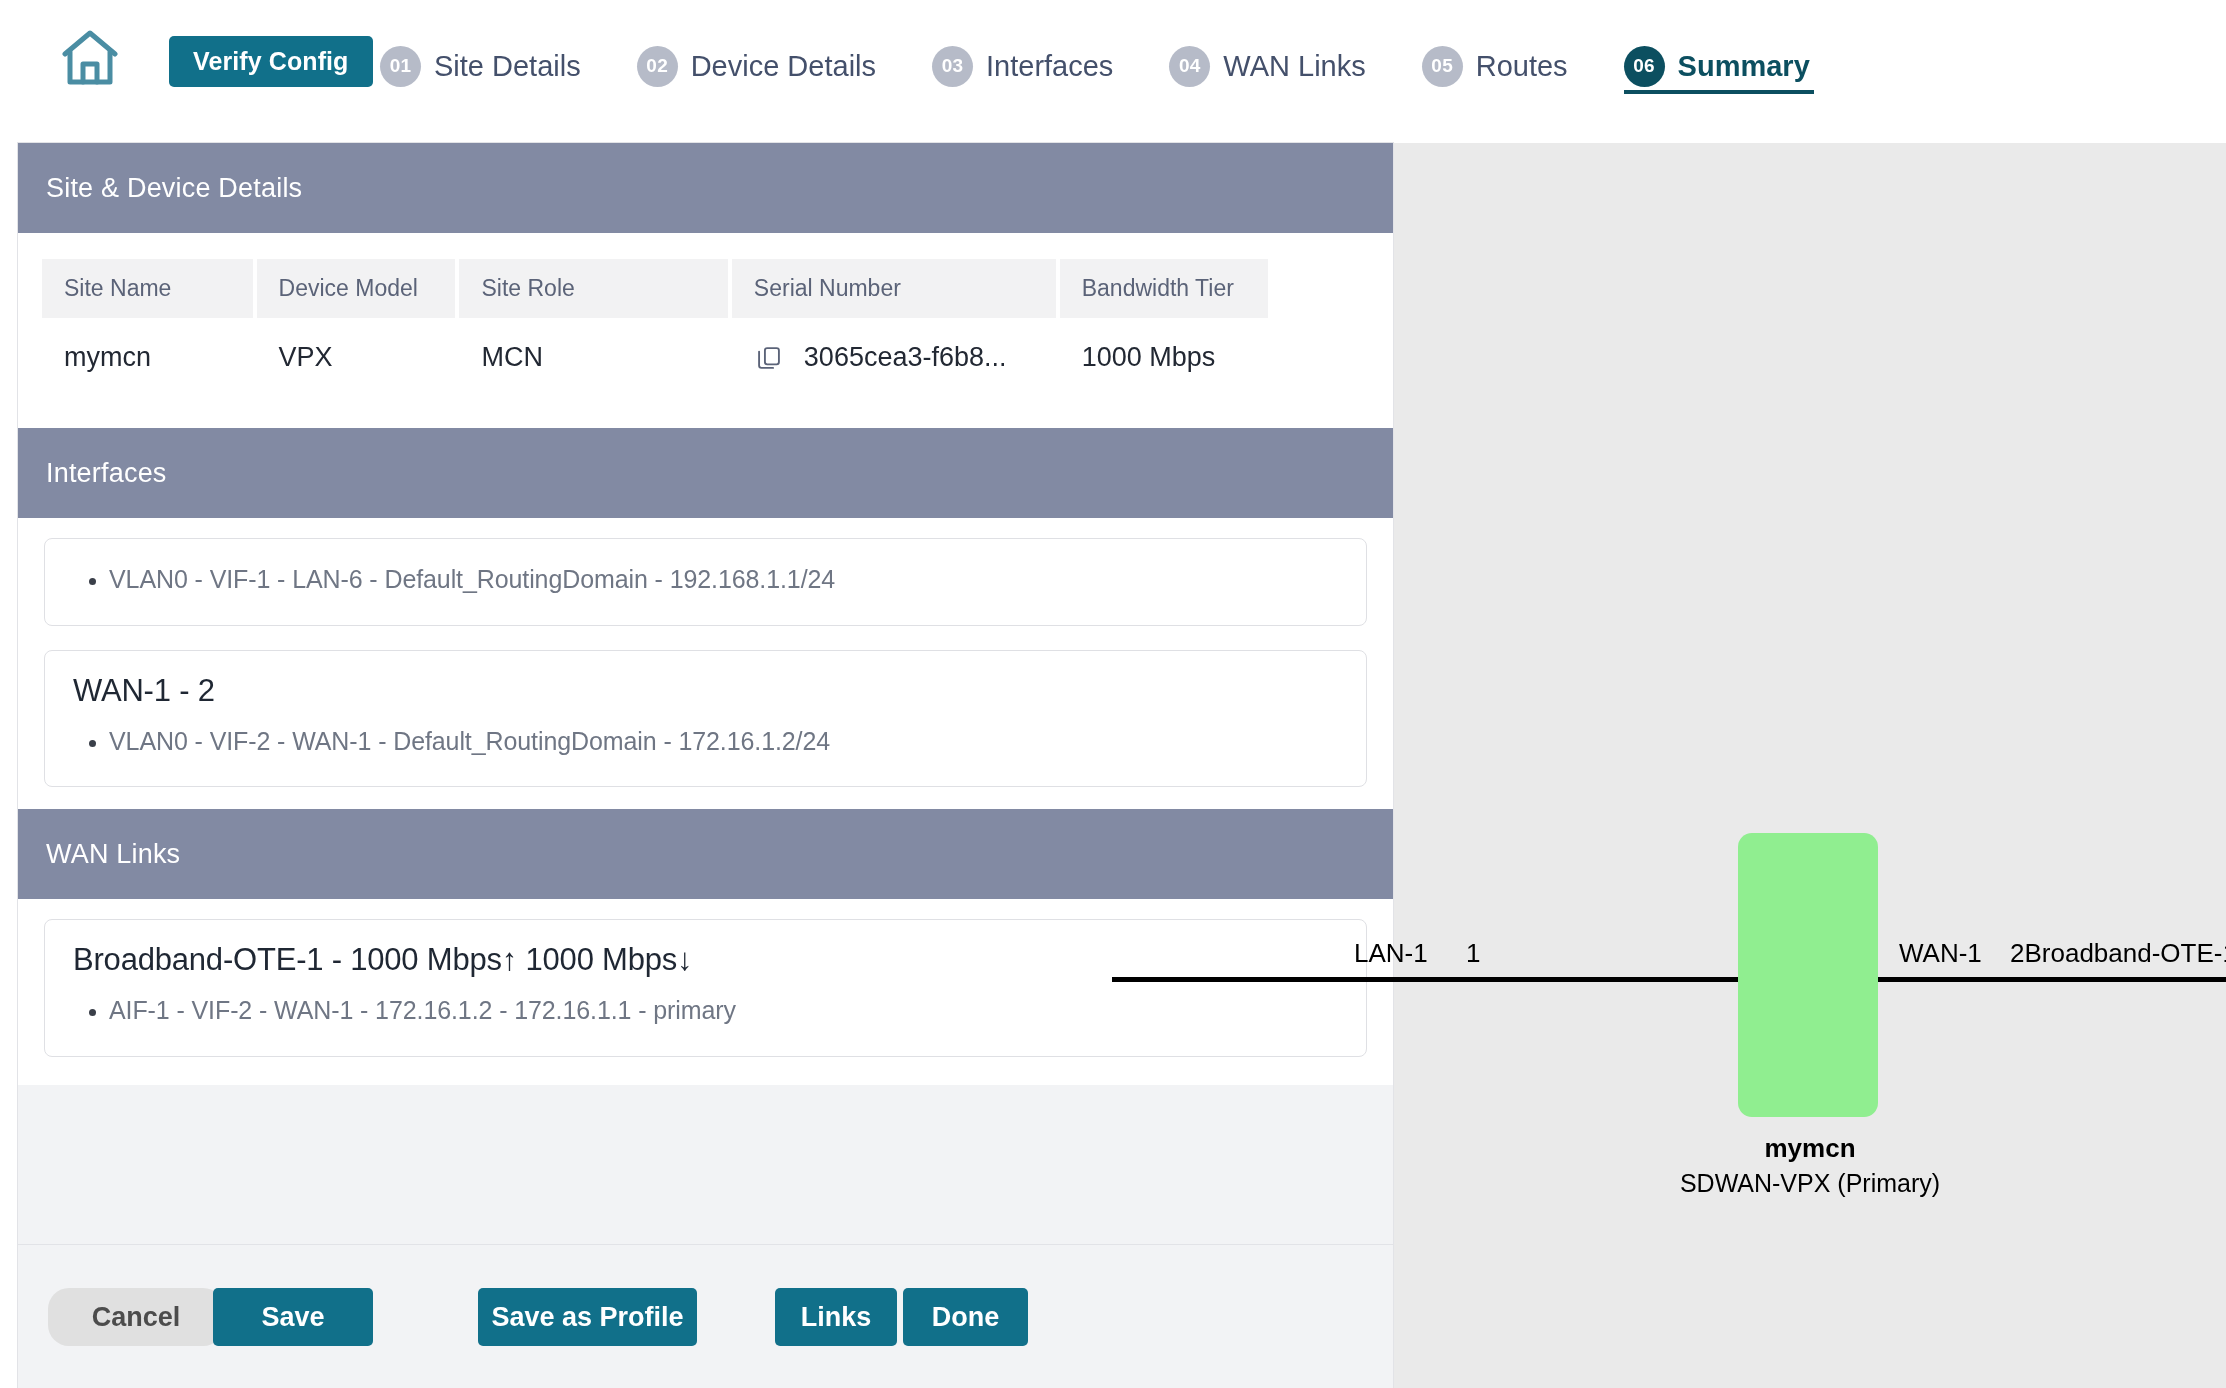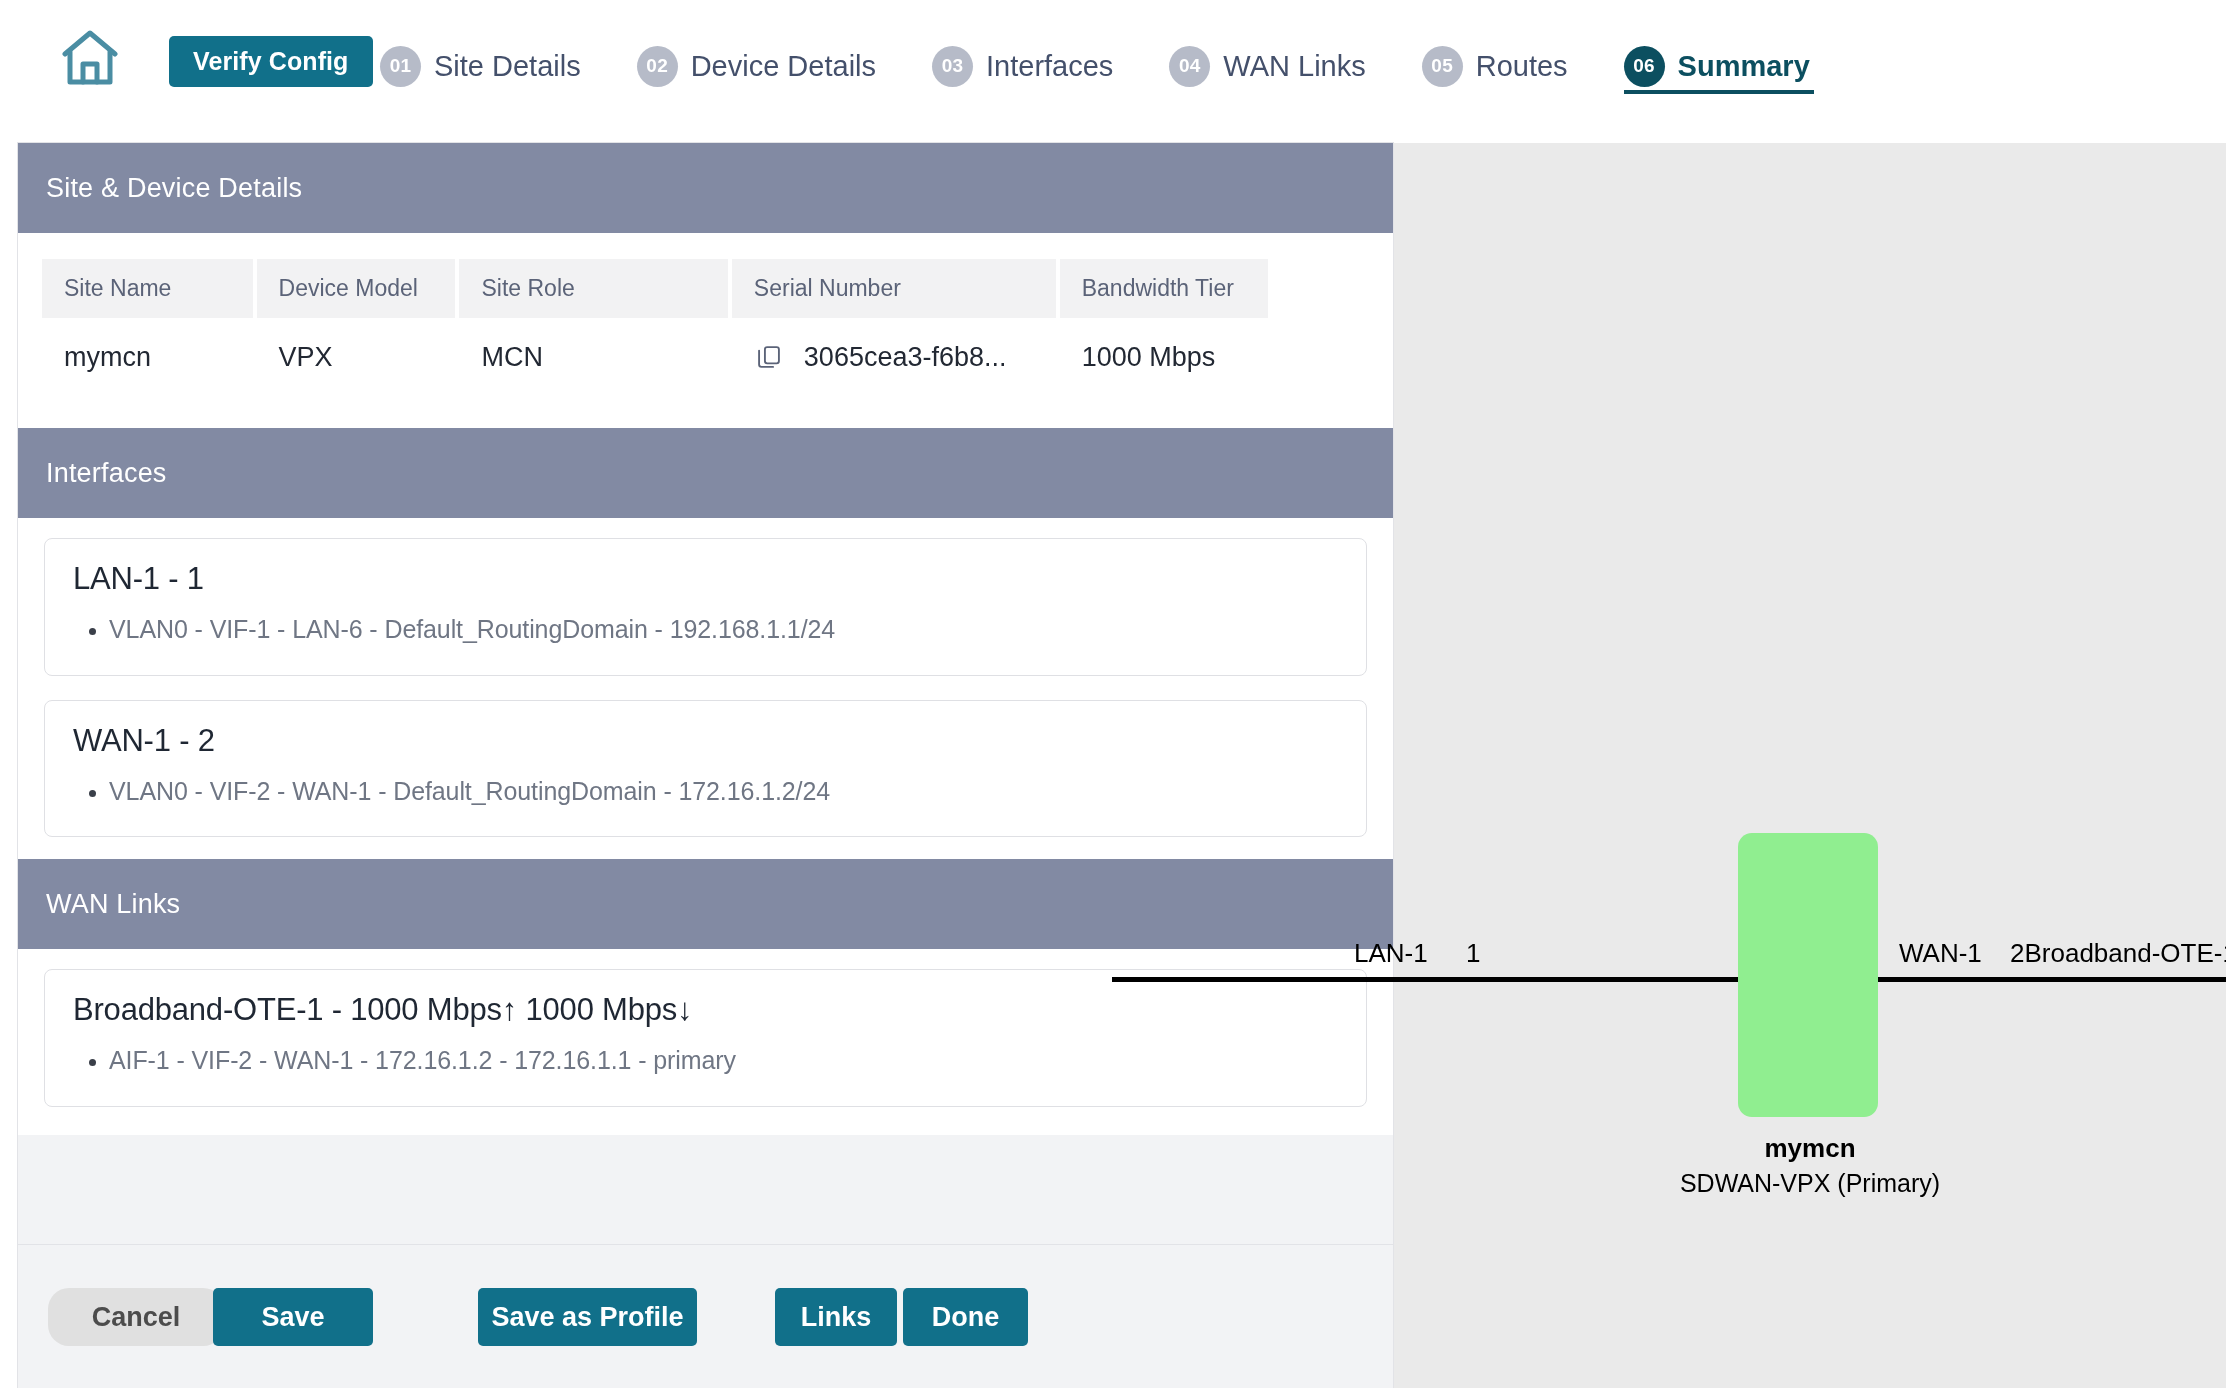--- a/index.html
+++ b/index.html
@@ -161,21 +161,21 @@
     background: #ffffff;
     color: #222833;
     font-size: 27px;
     font-weight: normal;
     text-align: left;
     padding: 18px 0 18px 22px;
     height: 78px;
     box-sizing: border-box;
     vertical-align: middle;
   }
-  .copy-cell { display: flex; align-items: flex-start; }
+  .copy-cell { display: flex; align-items: flex-end; }
   .copy-icon {
     width: 30px; height: 30px;
     margin-right: 20px;
     flex: 0 0 auto;
     cursor: pointer;
     display: inline-flex; align-items: center; justify-content: center;
   }
 
   
   .card-list { padding: 20px 26px 22px 26px; }
@@ -383,21 +383,20 @@
           </tbody>
         </table>
       </div>
 
       <div class="section-bar">
         <span class="section-bar-title">Interfaces</span>
       </div>
       <div class="section-body card-list">
 
         <div class="item-card">
-          <div class="item-title">LAN-1 - 1</div>
           <ul class="item-bullets">
             <li>VLAN0 - VIF-1 - LAN-6 - Default_RoutingDomain - 192.168.1.1/24</li>
           </ul>
         </div>
 
         <div class="item-card">
           <div class="item-title">WAN-1 - 2</div>
           <ul class="item-bullets">
             <li>VLAN0 - VIF-2 - WAN-1 - Default_RoutingDomain - 172.16.1.2/24</li>
           </ul>

